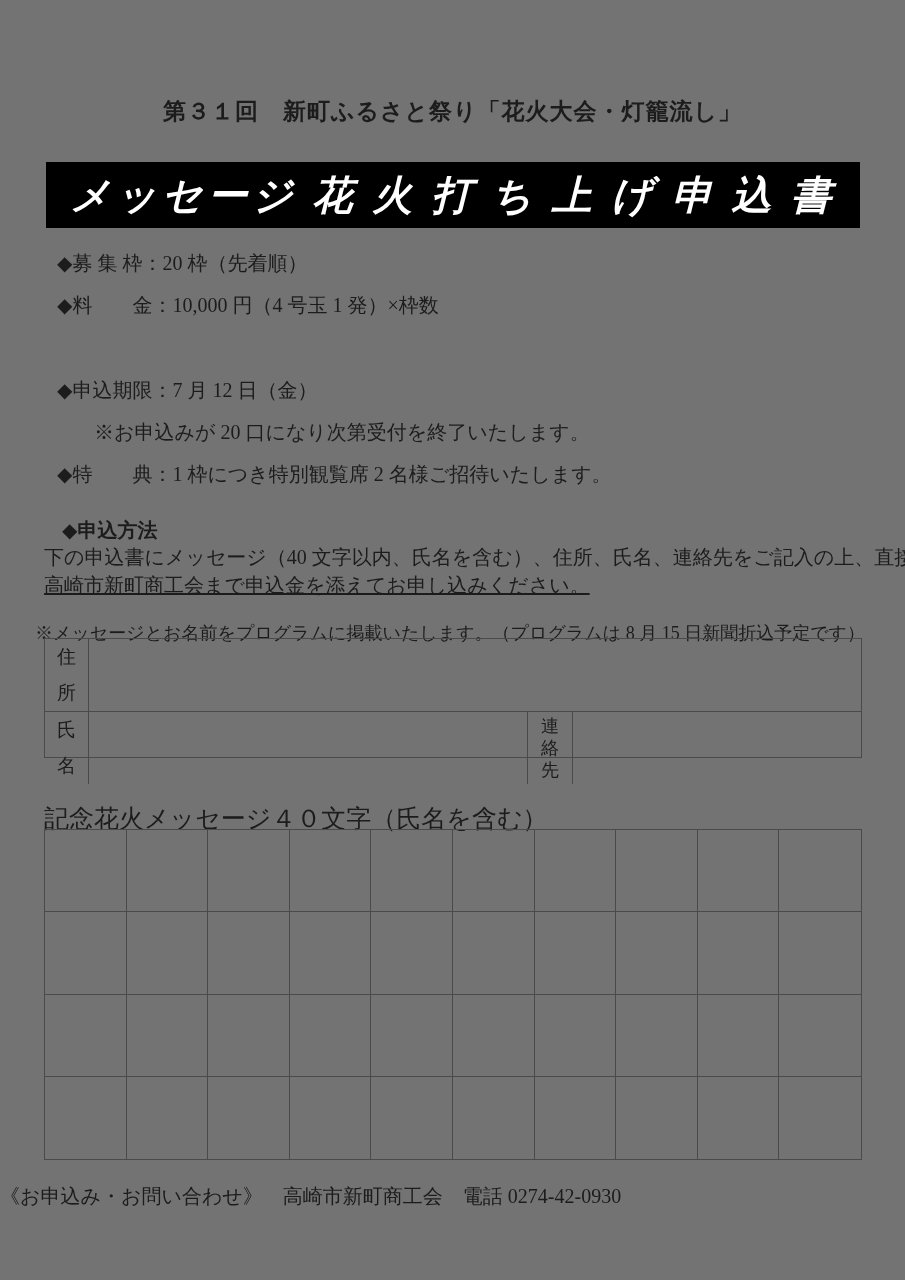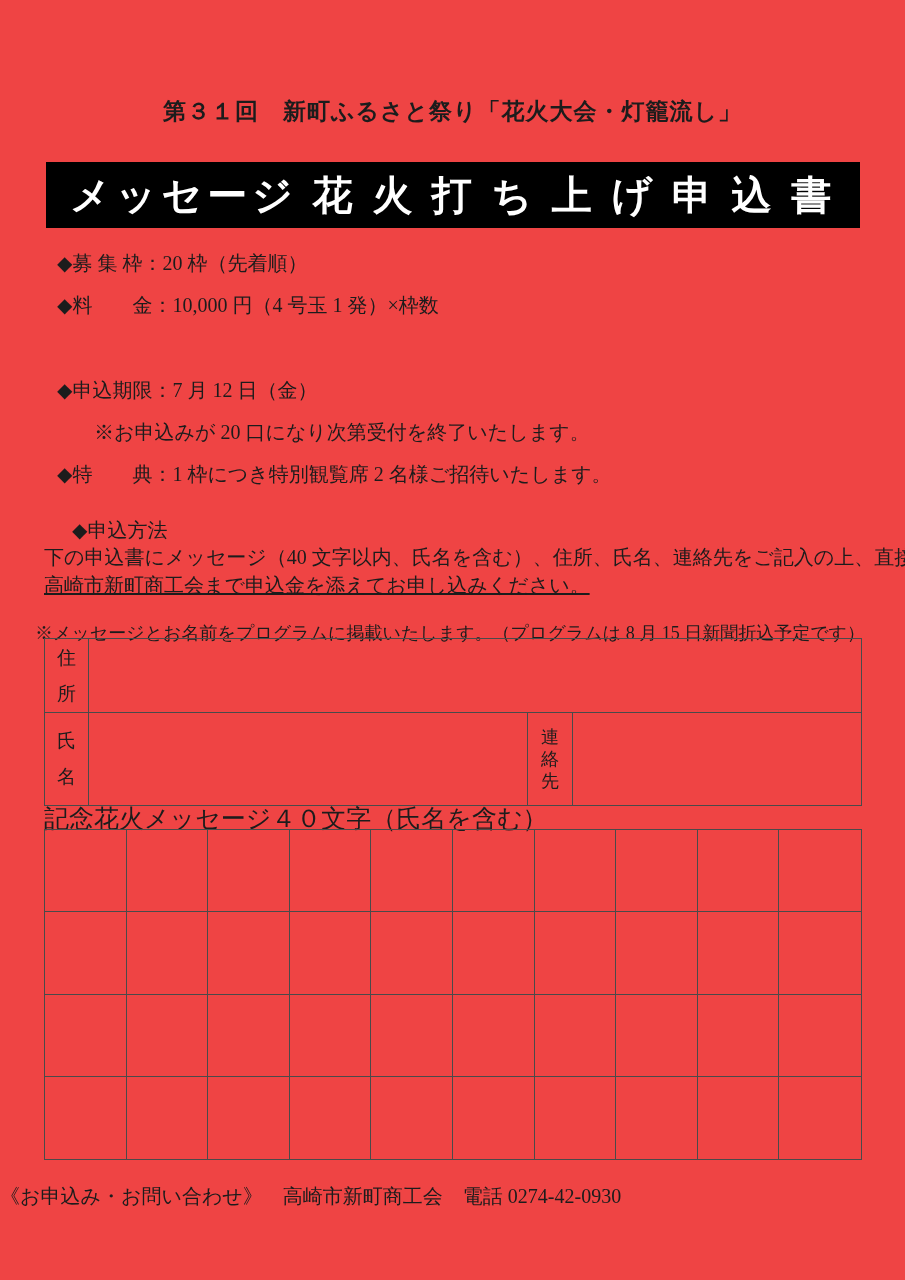--- a/index.html
+++ b/index.html
@@ -1,53 +1,53 @@
 <!DOCTYPE html>
 <html lang="ja"><head>
 <meta charset="utf-8">
 <style>
   html,body{margin:0;padding:0;background:#ffffff;}
   .page{
     position:relative;
     width:905px;height:1280px;
-    background:#ef4444;
+    background:#737373;
     font-family:"Liberation Serif","DejaVu Serif",serif;
     color:#1c1c1c;
     overflow:hidden;
   }
   .title{
     position:absolute;top:96px;left:0;width:100%;
     text-align:center;
     font-size:23px;font-weight:bold;letter-spacing:1px;
   }
   .banner{
     position:absolute;left:46px;top:162px;width:814px;height:66px;
     background:#000000;color:#ffffff;
     display:flex;align-items:center;justify-content:center;
   }
   .banner-text{
-    font-size:40px;font-weight:bold;
+    font-size:40px;font-weight:bold;font-style:italic;
     letter-spacing:0.12em;white-space:nowrap;
   }
   .line{position:absolute;font-size:20px;white-space:nowrap;}
   .line.small{font-size:18px;}
   .l1{top:250px;left:57px;}
   .l2{top:292px;left:57px;}
   .l3{top:335px;left:75px;}
   .l4{top:377px;left:57px;}
   .l5{top:419px;left:94px;}
   .l6{top:461px;left:57px;}
-  .l7{top:517px;left:72px;}
+  .l7{top:517px;left:62px;font-weight:bold;}
   .l8{top:544px;left:44px;}
   .l9{top:572px;left:44px;text-decoration:underline;}
   .l10{top:600px;left:35px;margin-top:21px;}
 
   
   .info-table{
-    position:absolute;left:44px;top:638px;width:818px;height:168px;
+    position:absolute;left:44px;top:638px;width:818px;height:120px;
     border:1px solid #4a4a4a;box-sizing:border-box;
     display:flex;flex-direction:column;
   }
   .info-row{display:flex;box-sizing:border-box;}
   .info-row.r1{height:74px;border-bottom:1px solid #4a4a4a;}
   .info-row.r2{flex:1;}
   .cell{box-sizing:border-box;}
   .label-cell{
     width:44px;border-right:1px solid #4a4a4a;
     display:flex;align-items:center;justify-content:center;

